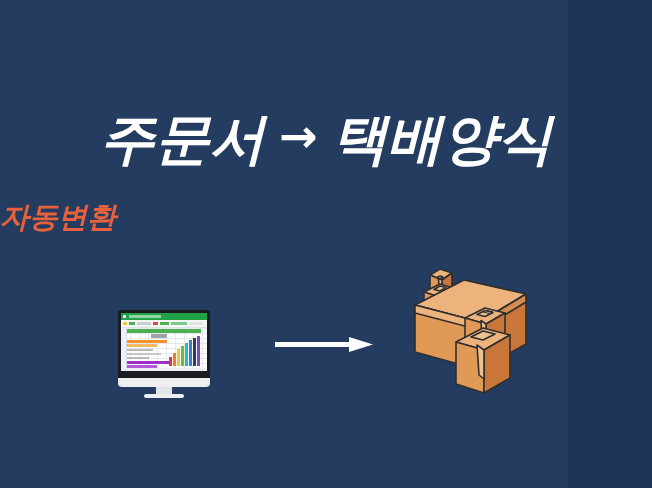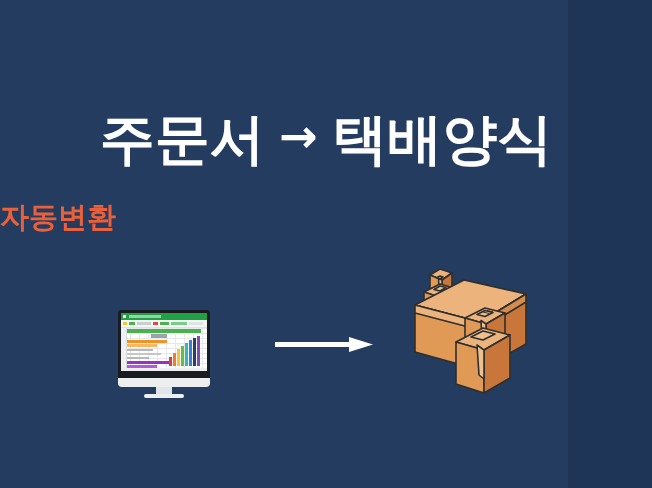--- a/index.html
+++ b/index.html
@@ -10,20 +10,21 @@
   }
   body {
     font-family: "Liberation Sans", sans-serif;
   }
   #slide {
     position: relative;
     width: 568px;
     height: 488px;
     background: #233c5f;
     overflow: hidden;
+    font-style: italic;
   }
 
   
   .title-row {
     position: absolute;
     left: 0;
     top: 112px;
     width: 652px;
     text-align: center;
     white-space: nowrap;

